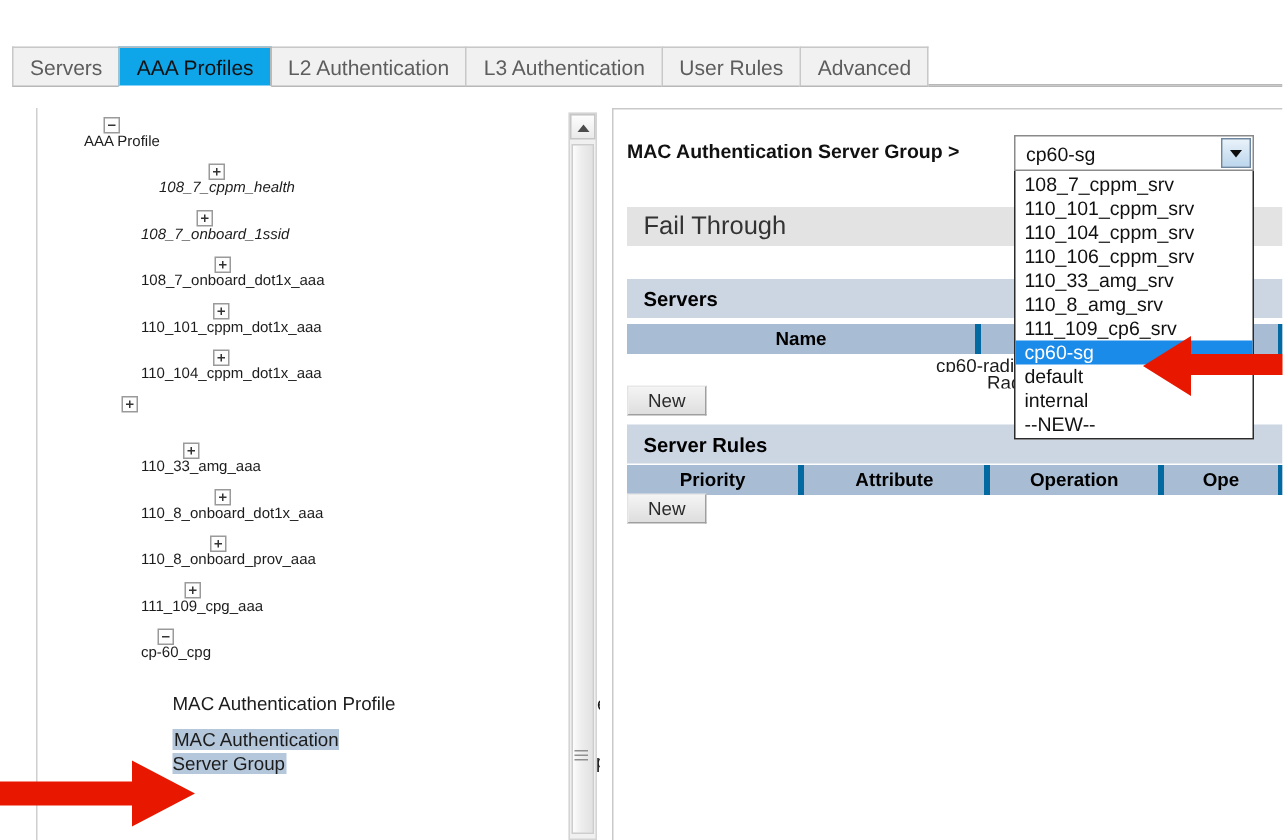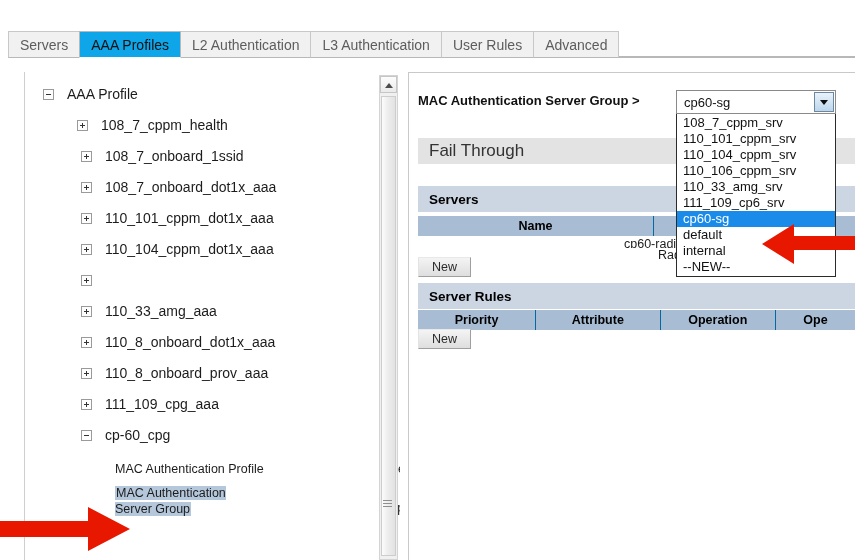--- a/index.html
+++ b/index.html
@@ -57,22 +57,23 @@
     position: absolute; left: 24px; top: 72px;
     width: 376px; height: 488px;
     background: #ffffff;
     border-left: 1px solid #cfcfcf;
     overflow: hidden;
   }
   .tnode {
     position: relative;
     height: 32px;
     display: flex; align-items: center;
-    font-size: 14px; color: #1c1c1c;
+    font-size: 10px; color: #1c1c1c;
     white-space: nowrap;
+    flex-direction: column;
   }
   .tog {
     width: 11px; height: 11px;
     border: 1px solid #9a9a9a;
     background: #fdfdfd;
     position: relative;
     flex: none;
     cursor: pointer;
   }
   .tog::before {
@@ -166,21 +167,21 @@
 
   .colhdr {
     position: absolute; left: 9px;
     width: 438px; height: 20px;
     display: flex;
     background: #a8bdd4;
   }
   .colhdr .c {
     display: flex; align-items: center; justify-content: center;
     font-size: 12.5px; font-weight: bold; color: #000;
-    border-right: 1px solid #0369a1;
+    border-right: 4px solid #0369a1;
     height: 20px; overflow: hidden; white-space: nowrap;
   }
   .datarow {
     position: absolute; left: 9px; width: 438px; height: 22px;
     display: flex; align-items: flex-end;
     font-size: 12.5px; color: #1c1c1c; flex-direction: column;
   }
   .datarow .c { overflow: hidden; white-space: nowrap; }
 
   .newbtn {
@@ -251,25 +252,25 @@
       <div class="tab">User Rules</div>
       <div class="tab last-of-group">Advanced</div>
       <div id="tabfill"></div>
     </div>
 
   <div id="treepanel">
       <div class="tnode" style="position: absolute; left: 18px; top: 6px;">
         <div class="tog"></div>
         <div class="tlabel">AAA Profile</div>
       </div>
-      <div class="tnode" style="position: absolute; left: 52px; top: 37px;">
+      <div class="tnode" style="position: absolute; left: 68px; top: 37px; font-style: italic;">
         <div class="tog plus"></div>
         <div class="tlabel">108_7_cppm_health</div>
       </div>
-      <div class="tnode" style="position: absolute; left: 56px; top: 68px;">
+      <div class="tnode" style="position: absolute; left: 56px; top: 68px; font-style: italic;">
         <div class="tog plus"></div>
         <div class="tlabel">108_7_onboard_1ssid</div>
       </div>
       <div class="tnode" style="position: absolute; left: 56px; top: 99px;">
         <div class="tog plus"></div>
         <div class="tlabel">108_7_onboard_dot1x_aaa</div>
       </div>
       <div class="tnode" style="position: absolute; left: 56px; top: 130px; align-items: center;">
         <div class="tog plus"></div>
         <div class="tlabel">110_101_cppm_dot1x_aaa</div>
@@ -362,20 +363,21 @@
     <div id="ddvalue">cp60-sg</div>
     <div id="ddarrow"></div>
   </div>
 
   <div id="ddlist">
       <div class="ddopt">108_7_cppm_srv</div>
       <div class="ddopt">110_101_cppm_srv</div>
       <div class="ddopt">110_104_cppm_srv</div>
       <div class="ddopt">110_106_cppm_srv</div>
       <div class="ddopt">110_33_amg_srv</div>
+      <div class="ddopt">110_8_amg_srv</div>
       <div class="ddopt">111_109_cp6_srv</div>
       <div class="ddopt selected">cp60-sg</div>
       <div class="ddopt">default</div>
       <div class="ddopt">internal</div>
       <div class="ddopt">--NEW--</div>
     </div>
 
   <svg class="arrow" id="arrow-left" style="left:0px; top:503px;" width="132" height="52" viewBox="0 0 132 52">
     <path d="M0 18 L88 18 L88 4 L130 26 L88 48 L88 34 L0 34 Z" fill="#e81800"></path>
   </svg>

